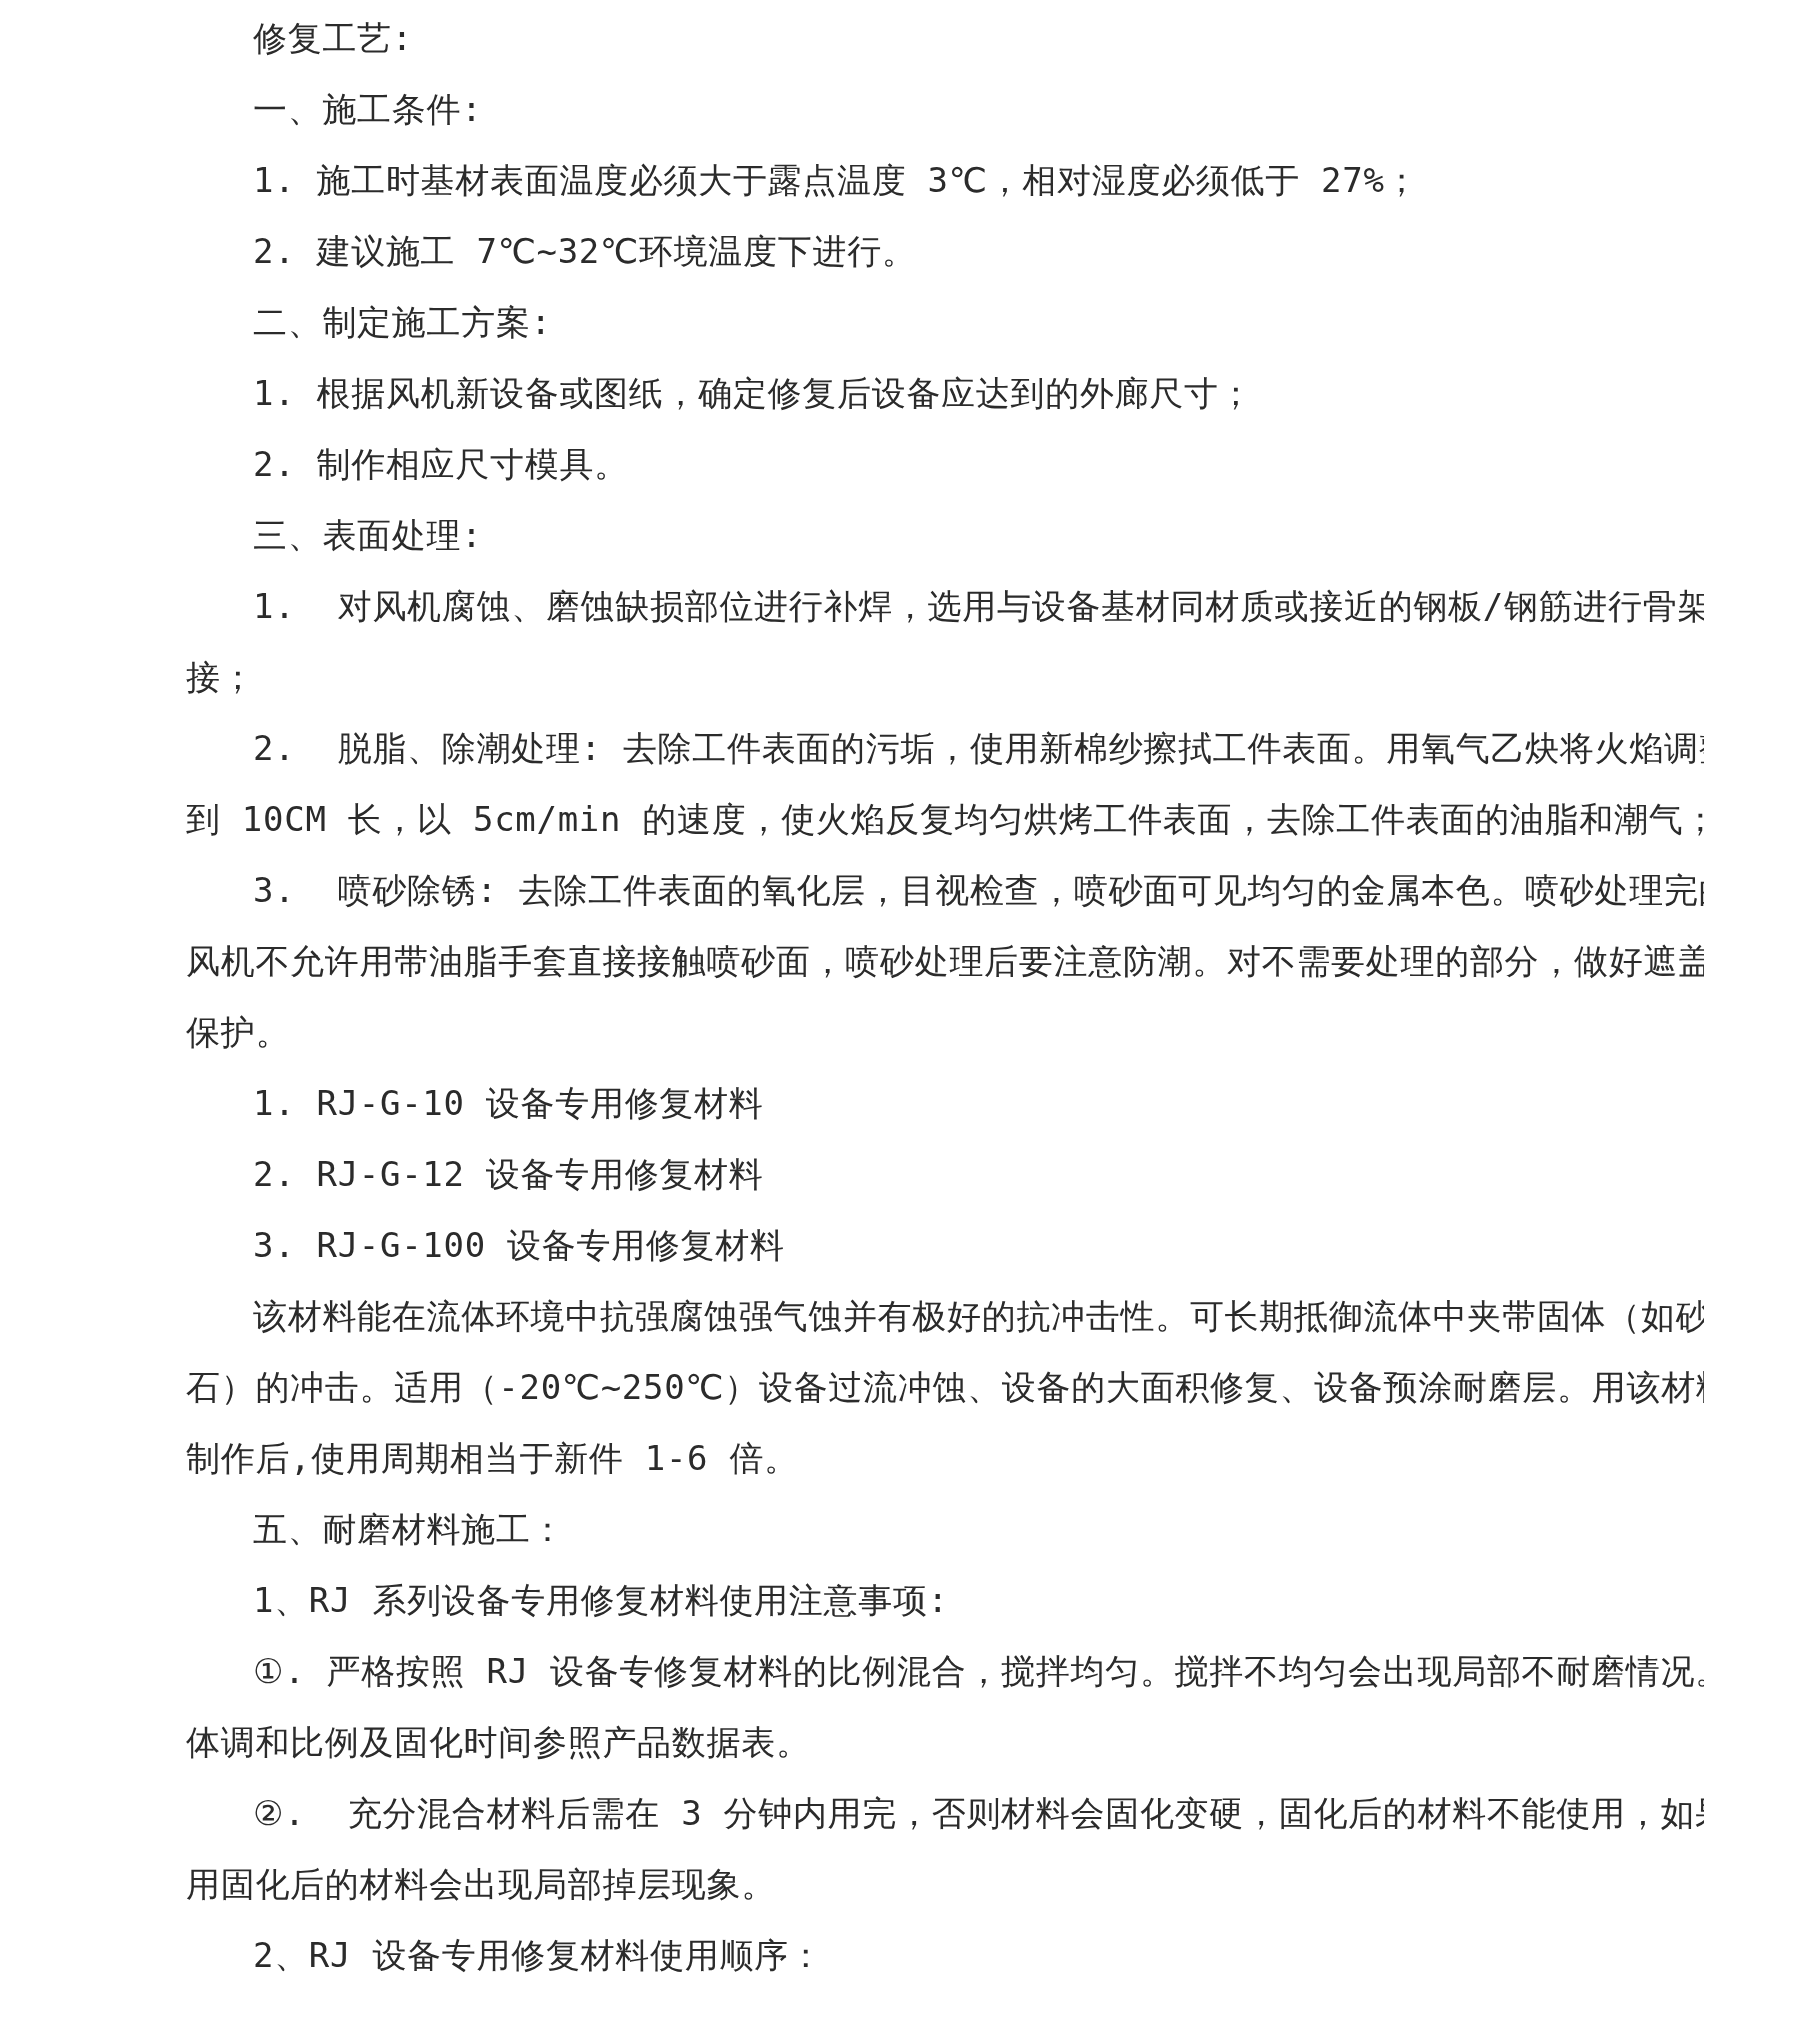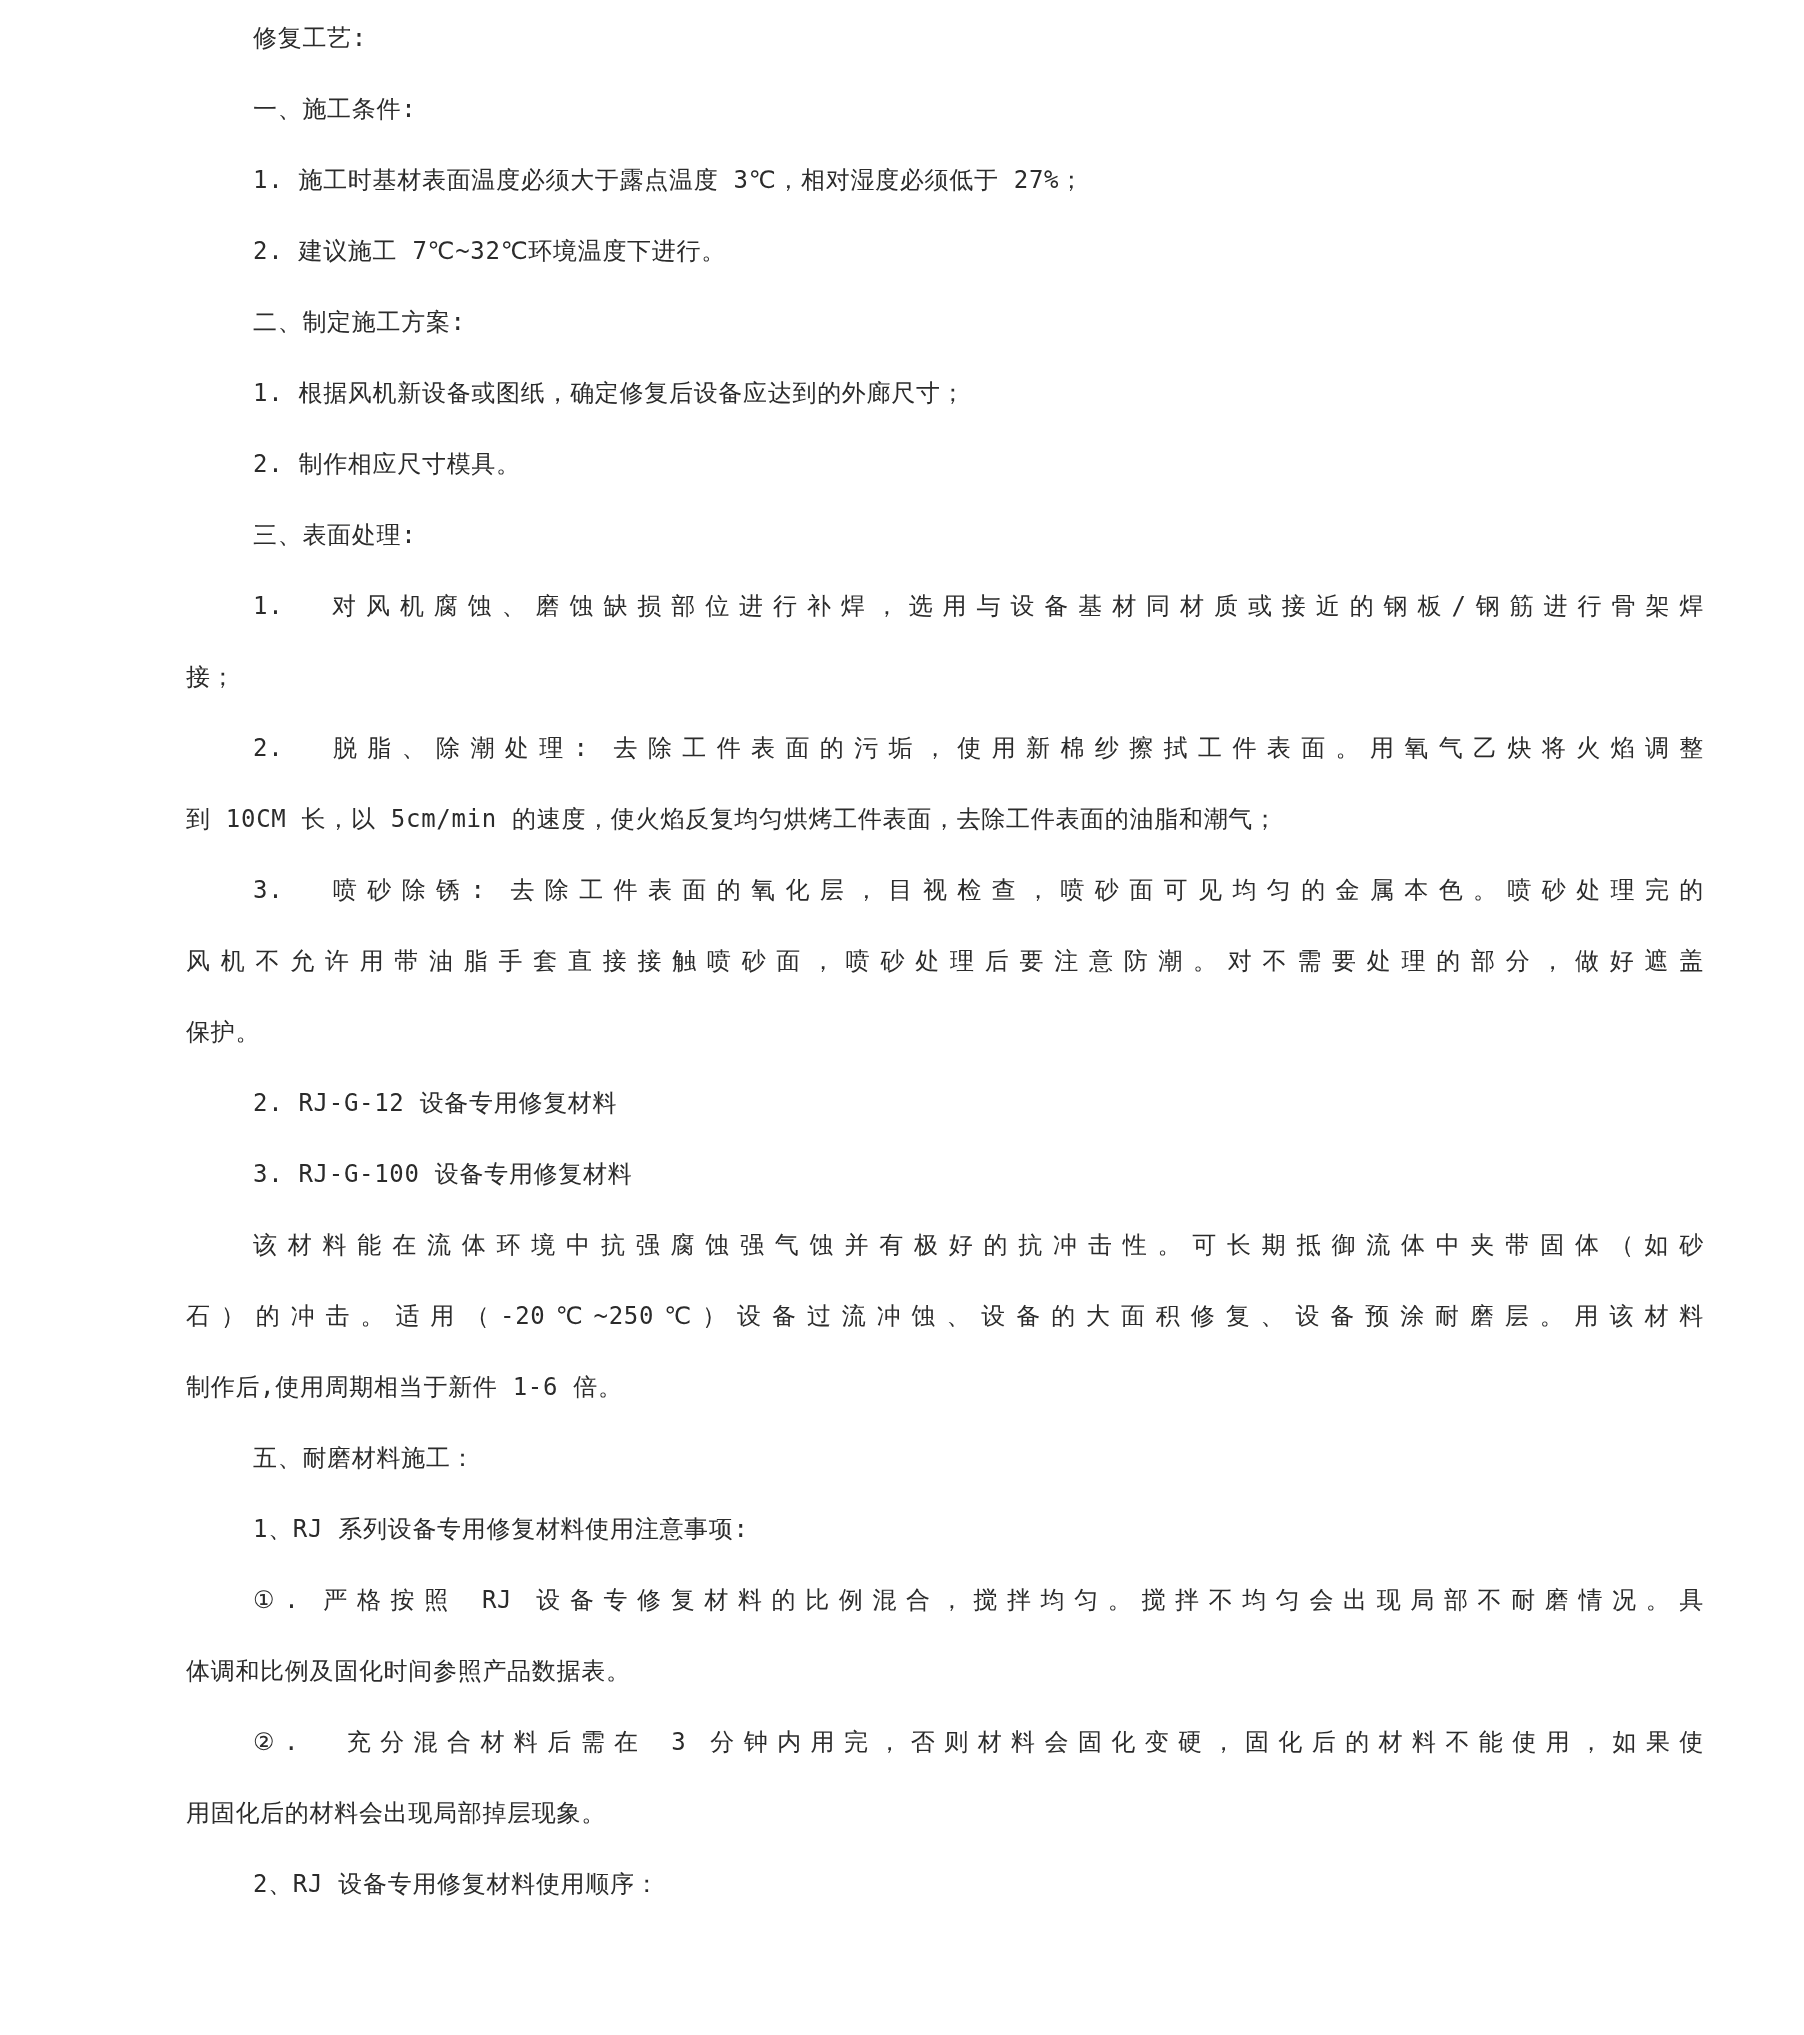--- a/index.html
+++ b/index.html
@@ -13,21 +13,21 @@
     height: 2035px;
     background: #ffffff;
     overflow: hidden;
     font-family: "DejaVu Sans Mono", "DejaVu Sans", "Liberation Sans", sans-serif;
     color: #2b2b2b;
   }
   .doc-body {
     padding: 2.9px 101px 0 186px;
   }
   .line {
-    font-size: 24px;
+    font-size: 34px;
     line-height: 71px;
     height: 71px;
     white-space: nowrap;
     overflow: hidden;
     letter-spacing: 0.7px;
   }
   .line.indent {
     padding-left: 67px;
   }
   
@@ -50,20 +50,21 @@
       <div class="line indent">1. 根据风机新设备或图纸，确定修复后设备应达到的外廊尺寸；</div>
       <div class="line indent">2. 制作相应尺寸模具。</div>
       <div class="line indent">三、表面处理:</div>
       <div class="line indent just">1.&nbsp; 对风机腐蚀、磨蚀缺损部位进行补焊，选用与设备基材同材质或接近的钢板/钢筋进行骨架焊</div>
       <div class="line">接；</div>
       <div class="line indent just">2.&nbsp; 脱脂、除潮处理: 去除工件表面的污垢，使用新棉纱擦拭工件表面。用氧气乙炔将火焰调整</div>
       <div class="line">到 10CM 长，以 5cm/min 的速度，使火焰反复均匀烘烤工件表面，去除工件表面的油脂和潮气；</div>
       <div class="line indent just">3.&nbsp; 喷砂除锈: 去除工件表面的氧化层，目视检查，喷砂面可见均匀的金属本色。喷砂处理完的</div>
       <div class="line just">风机不允许用带油脂手套直接接触喷砂面，喷砂处理后要注意防潮。对不需要处理的部分，做好遮盖</div>
       <div class="line">保护。</div>
+      <div class="line indent">1. RJ-G-10 设备专用修复材料</div>
       <div class="line indent">2. RJ-G-12 设备专用修复材料</div>
       <div class="line indent">3. RJ-G-100 设备专用修复材料</div>
       <div class="line indent just">该材料能在流体环境中抗强腐蚀强气蚀并有极好的抗冲击性。可长期抵御流体中夹带固体（如砂</div>
       <div class="line just">石）的冲击。适用（-20℃~250℃）设备过流冲蚀、设备的大面积修复、设备预涂耐磨层。用该材料</div>
       <div class="line">制作后,使用周期相当于新件 1-6 倍。</div>
       <div class="line indent">五、耐磨材料施工：</div>
       <div class="line indent">1、RJ 系列设备专用修复材料使用注意事项:</div>
       <div class="line indent just">①. 严格按照 RJ 设备专修复材料的比例混合，搅拌均匀。搅拌不均匀会出现局部不耐磨情况。具</div>
       <div class="line">体调和比例及固化时间参照产品数据表。</div>
       <div class="line indent just">②.&nbsp; 充分混合材料后需在 3 分钟内用完，否则材料会固化变硬，固化后的材料不能使用，如果使</div>

